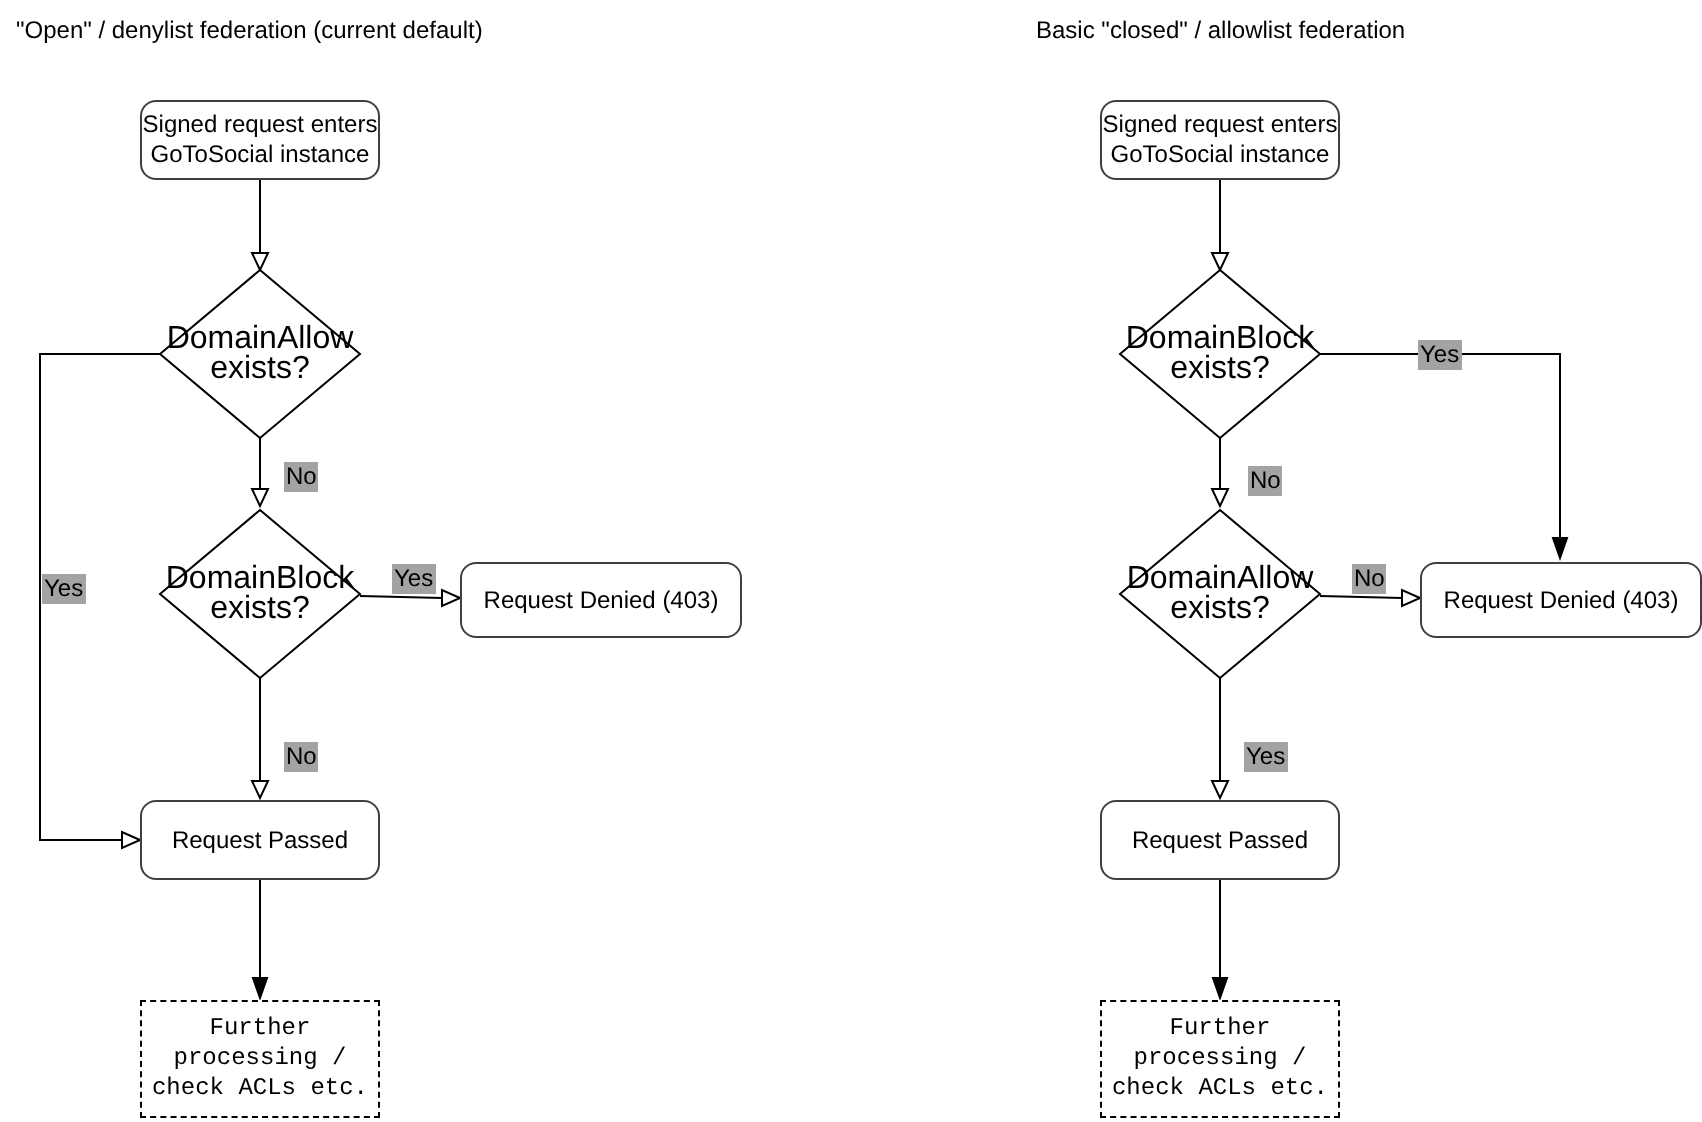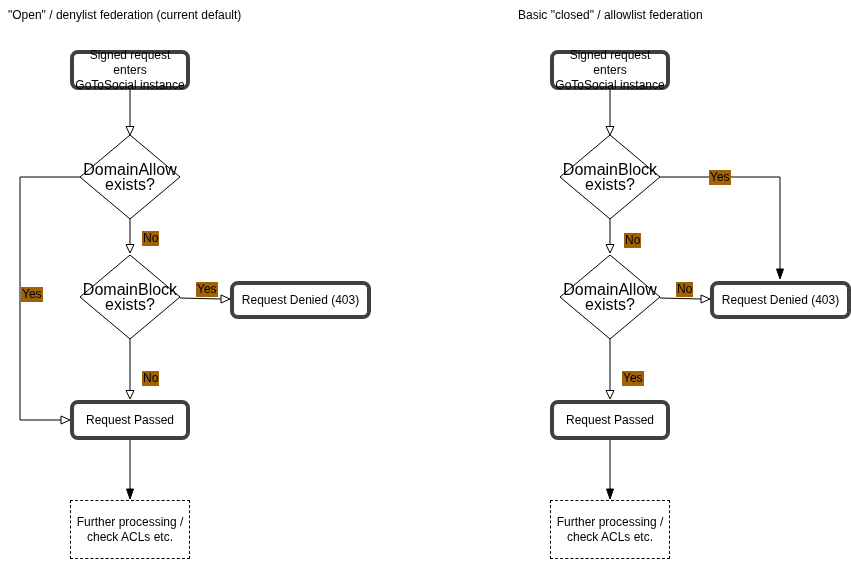--- a/index.html
+++ b/index.html
@@ -19,49 +19,50 @@
   }
   .diagram-title {
     position: absolute;
     font-size: 12px;
     line-height: 15px;
     white-space: nowrap;
   }
   .node {
     position: absolute;
     box-sizing: border-box;
-    border: 4px solid #404040;
+    border: 1px solid #404040;
     background: #ffffff;
     border-radius: 8px;
     display: flex;
     align-items: center;
     justify-content: center;
     text-align: center;
     font-size: 12px;
     line-height: 15px;
     white-space: pre-line;
   }
   .node.dashed {
     border-radius: 0;
     border: 1px dashed #000000;
+    font-family: Liberation Mono, monospace;
   }
   .diamond-label {
     position: absolute;
     width: 100px;
     text-align: center;
     font-size: 16px;
     line-height: 15px;
     white-space: pre-line;
     pointer-events: none;
   }
   .edge-label {
     position: absolute;
     font-size: 12px;
     line-height: 15px;
-    background: #a16207;
+    background: #a3a3a3;
     padding: 0 1px;
     white-space: nowrap;
   }
 </style>
 </head>
 <body>
 
 <div class="canvas">
 
   <svg class="wires" viewBox="0 0 851 561" fill="none" stroke="#000000" stroke-width="1">

